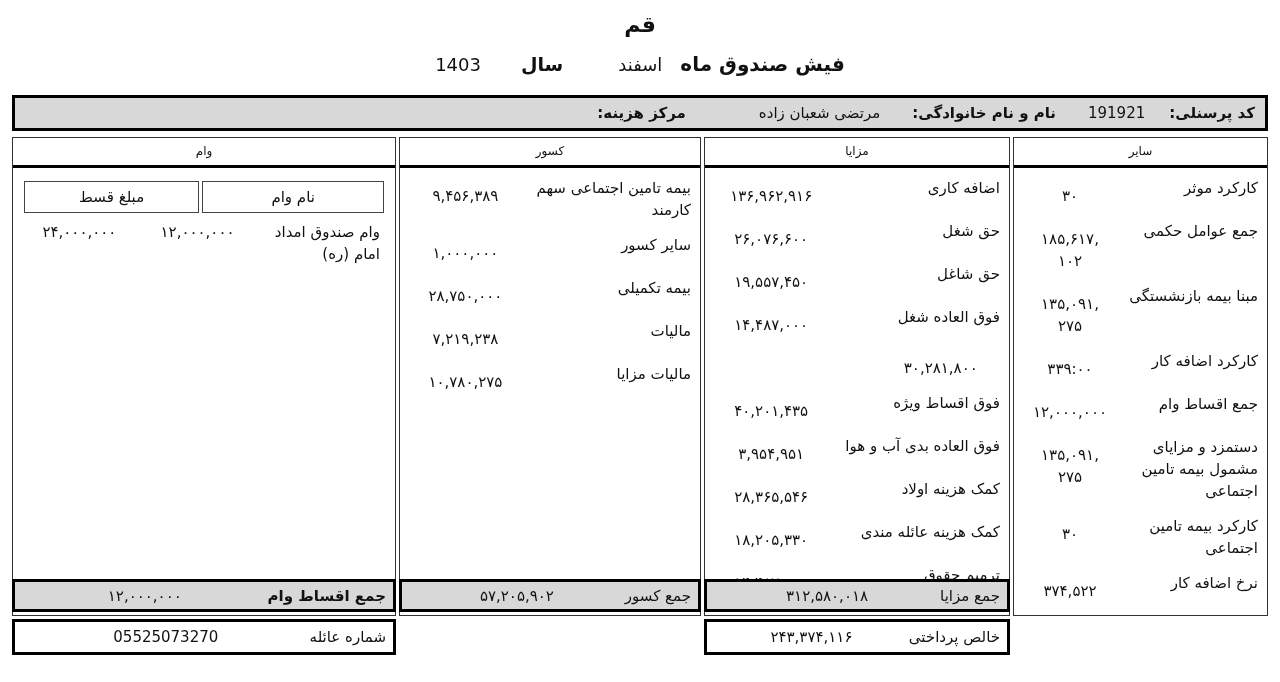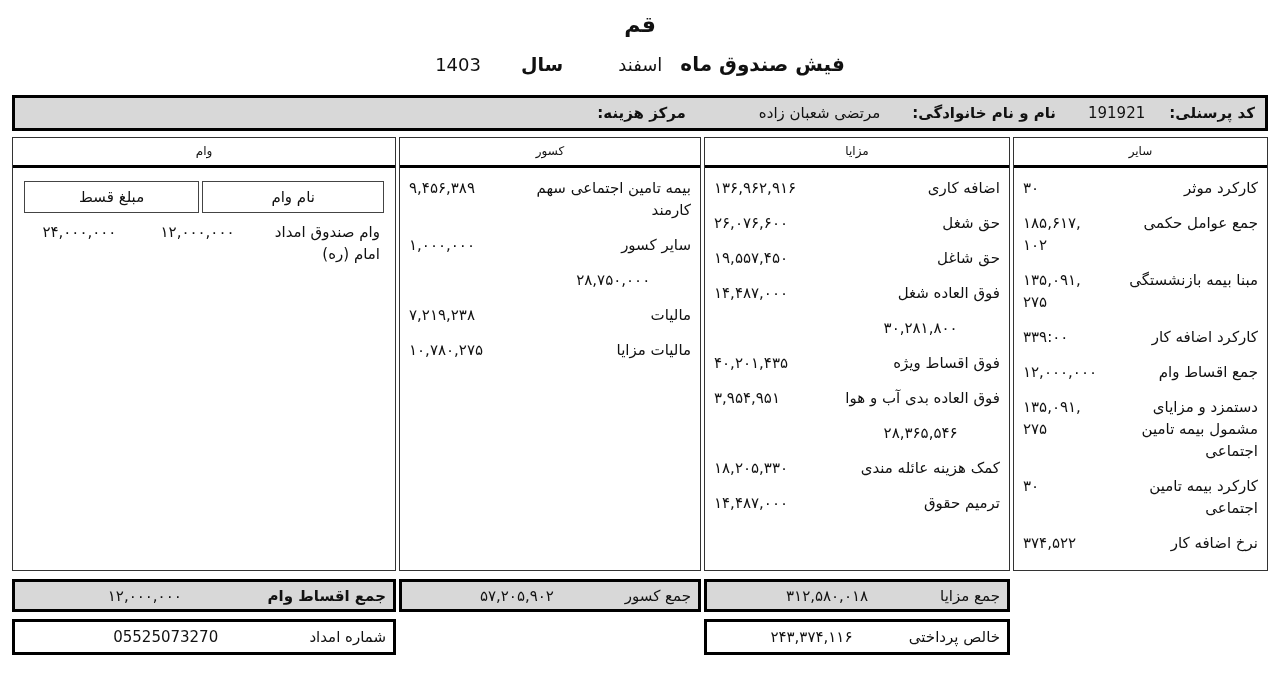--- a/index.html
+++ b/index.html
@@ -33,21 +33,21 @@
   .main{
     margin:6px 12px 0;display:grid;
     grid-template-columns:255px 306px 302px 1fr;
     column-gap:3px;height:434px;
   }
   .col{border:1px solid #333;display:flex;flex-direction:column;background:#fff;}
   .col-header{text-align:center;font-size:12px;padding:6px 0 7px;border-bottom:3px solid #000;}
   .col-body{flex:1;padding:9px 9px 0;overflow:hidden;}
   .row{display:flex;margin-bottom:13px;line-height:22px;font-size:15px;}
   .row .lbl{flex:1;padding-left:4px;}
-  .row .val{width:40%;direction:ltr;text-align:left;white-space:pre-line;padding-right:2px;}
+  .row .val{width:40%;direction:ltr;text-align:center;white-space:pre-line;padding-right:2px;margin-top:8px;}
 
   
   .loan-subheader{display:flex;margin:4px 2px 0;column-gap:3px;font-size:15px;}
   .loan-subheader .cell{border:1px solid #444;text-align:center;padding:6px 4px;}
   .c-name{flex:1.07;}
   .c-inst{flex:1.03;}
   .c-bal{flex:0.95;}
   .loan-row{display:flex;margin:8px 2px 0;column-gap:3px;font-size:15px;line-height:22px;}
   .loan-row .cell{padding:0 4px;}
   .loan-row .num{direction:ltr;text-align:center;}
@@ -158,20 +158,21 @@
           </div>
         <div class="row">
             <span class="lbl">فوق اقساط ویژه</span>
             <span class="val">۴۰,۲۰۱,۴۳۵</span>
           </div>
         <div class="row">
             <span class="lbl">فوق العاده بدی آب و هوا</span>
             <span class="val">۳,۹۵۴,۹۵۱</span>
           </div>
         <div class="row">
+            <span class="lbl">کمک هزینه اولاد</span>
             <span class="val">۲۸,۳۶۵,۵۴۶</span>
           </div>
         <div class="row">
             <span class="lbl">کمک هزینه عائله مندی</span>
             <span class="val">۱۸,۲۰۵,۳۳۰</span>
           </div>
         <div class="row">
             <span class="lbl">ترمیم حقوق</span>
             <span class="val">۱۴,۴۸۷,۰۰۰</span>
           </div>
@@ -183,20 +184,21 @@
       <div class="col-body">
         <div class="row">
             <span class="lbl">بیمه تامین اجتماعی سهم کارمند</span>
             <span class="val">۹,۴۵۶,۳۸۹</span>
           </div>
         <div class="row">
             <span class="lbl">سایر کسور</span>
             <span class="val">۱,۰۰۰,۰۰۰</span>
           </div>
         <div class="row">
+            <span class="lbl">بیمه تکمیلی</span>
             <span class="val">۲۸,۷۵۰,۰۰۰</span>
           </div>
         <div class="row">
             <span class="lbl">مالیات</span>
             <span class="val">۷,۲۱۹,۲۳۸</span>
           </div>
         <div class="row">
             <span class="lbl">مالیات مزایا</span>
             <span class="val">۱۰,۷۸۰,۲۷۵</span>
           </div>
@@ -237,18 +239,18 @@
   </div>
 
   <div class="bottom">
     <div></div>
     <div class="white-box">
       <span class="t-lbl">خالص پرداختی</span>
       <span class="t-val">۲۴۳,۳۷۴,۱۱۶</span>
     </div>
     <div></div>
     <div class="white-box">
-      <span class="t-lbl">شماره امداد</span>
+      <span class="t-lbl">شماره عائله</span>
       <span class="t-val">05525073270</span>
     </div>
   </div>
 
 </div>
 
 </body></html>

